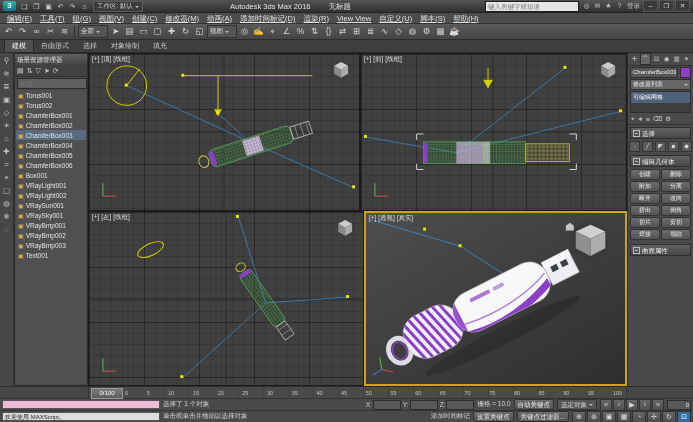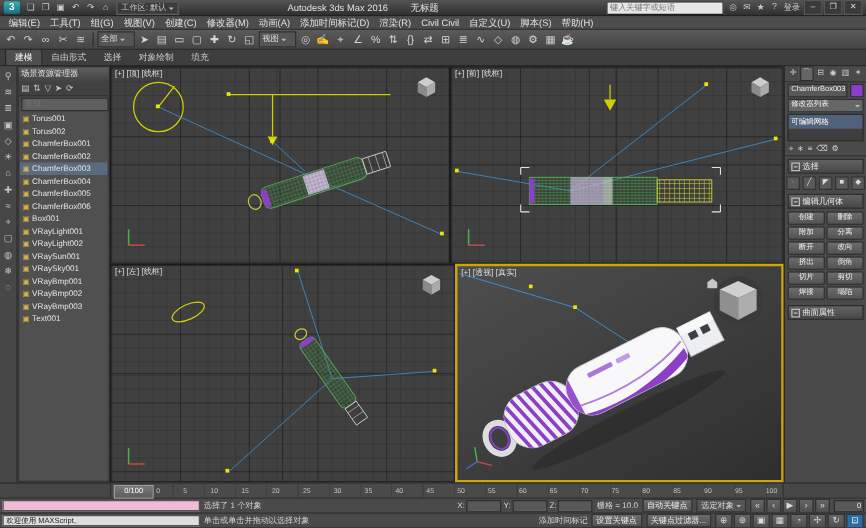--- a/index.html
+++ b/index.html
@@ -14,21 +14,21 @@
   .caret{width:0;height:0;border:2.5px solid transparent;border-top-color:#bbb;margin-top:3px;}
   .titletext{position:absolute;left:230px;top:0;height:27px;line-height:13px;color:#e3e3e3;font-size:7.5px;display:flex;gap:18px;}
   .infocenter{margin-left:auto;display:flex;align-items:center;gap:3px;}
   .icsearch{width:88px;height:9px;background:#e6e6e6;border:1px solid #1e1e1e;font-size:6.5px;color:#444;padding:0 2px;font-family:"Liberation Sans",sans-serif;}
   .icicon{color:#c9c9c9;font-size:7px;width:9px;text-align:center;}
   .signin{color:#c9c9c9;font-size:6.5px;}
   .winbtn{width:13px;height:10px;line-height:10px;text-align:center;color:#ddd;font-size:6.5px;background:#3a3a3a;border:1px solid #565656;}
 
   
   .menubar{position:absolute;left:0;top:13px;width:100%;height:11px;background:#4c4c4c;border-bottom:1px solid #333;display:flex;align-items:center;padding-left:3px;box-sizing:border-box;}
-  .menu-item{padding:0 4px;line-height:11px;font-size:7.5px;color:#e2e2e2;white-space:nowrap;}
+  .menu-item{padding:0 4px;line-height:11px;font-size:7.5px;color:#e2e2e2;white-space:nowrap;text-decoration:underline;}
 
   
   .toolbar{position:absolute;left:0;top:24px;width:100%;height:16px;background:linear-gradient(#5a5a5a,#454545);border-bottom:1px solid #2c2c2c;display:flex;align-items:center;gap:1px;padding:0 2px;box-sizing:border-box;}
   .ticon{width:13px;height:13px;text-align:center;line-height:13px;font-size:8.5px;color:#d6d6d6;}
   .tsep{width:1px;height:11px;background:#2f2f2f;margin:0 2px;}
   .tdrop{height:11px;min-width:24px;background:#555;border:1px solid #333;font-size:6.5px;color:#e0e0e0;display:flex;align-items:center;padding:0 2px;gap:2px;}
 
   
   .ribbon{position:absolute;left:0;top:40px;width:100%;height:13px;background:#3e3e3e;border-bottom:1px solid #292929;display:flex;align-items:flex-end;padding-left:4px;box-sizing:border-box;}
   .rtab{padding:1px 7px;font-size:7px;color:#cdcdcd;}
@@ -156,21 +156,21 @@
 
   <span class="menu-item">编辑(E)</span>
       <span class="menu-item">工具(T)</span>
       <span class="menu-item">组(G)</span>
       <span class="menu-item">视图(V)</span>
       <span class="menu-item">创建(C)</span>
       <span class="menu-item">修改器(M)</span>
       <span class="menu-item">动画(A)</span>
       <span class="menu-item">添加时间标记(D)</span>
       <span class="menu-item">渲染(R)</span>
-      <span class="menu-item">Civil Civil</span>
+      <span class="menu-item">View View</span>
       <span class="menu-item">自定义(U)</span>
       <span class="menu-item">脚本(S)</span>
       <span class="menu-item">帮助(H)</span>
     </div>
 
   <div class="toolbar">
     <div style="display:flex;gap:1px;">
 
     <span class="ticon">↶</span>
         <span class="ticon">↷</span>

